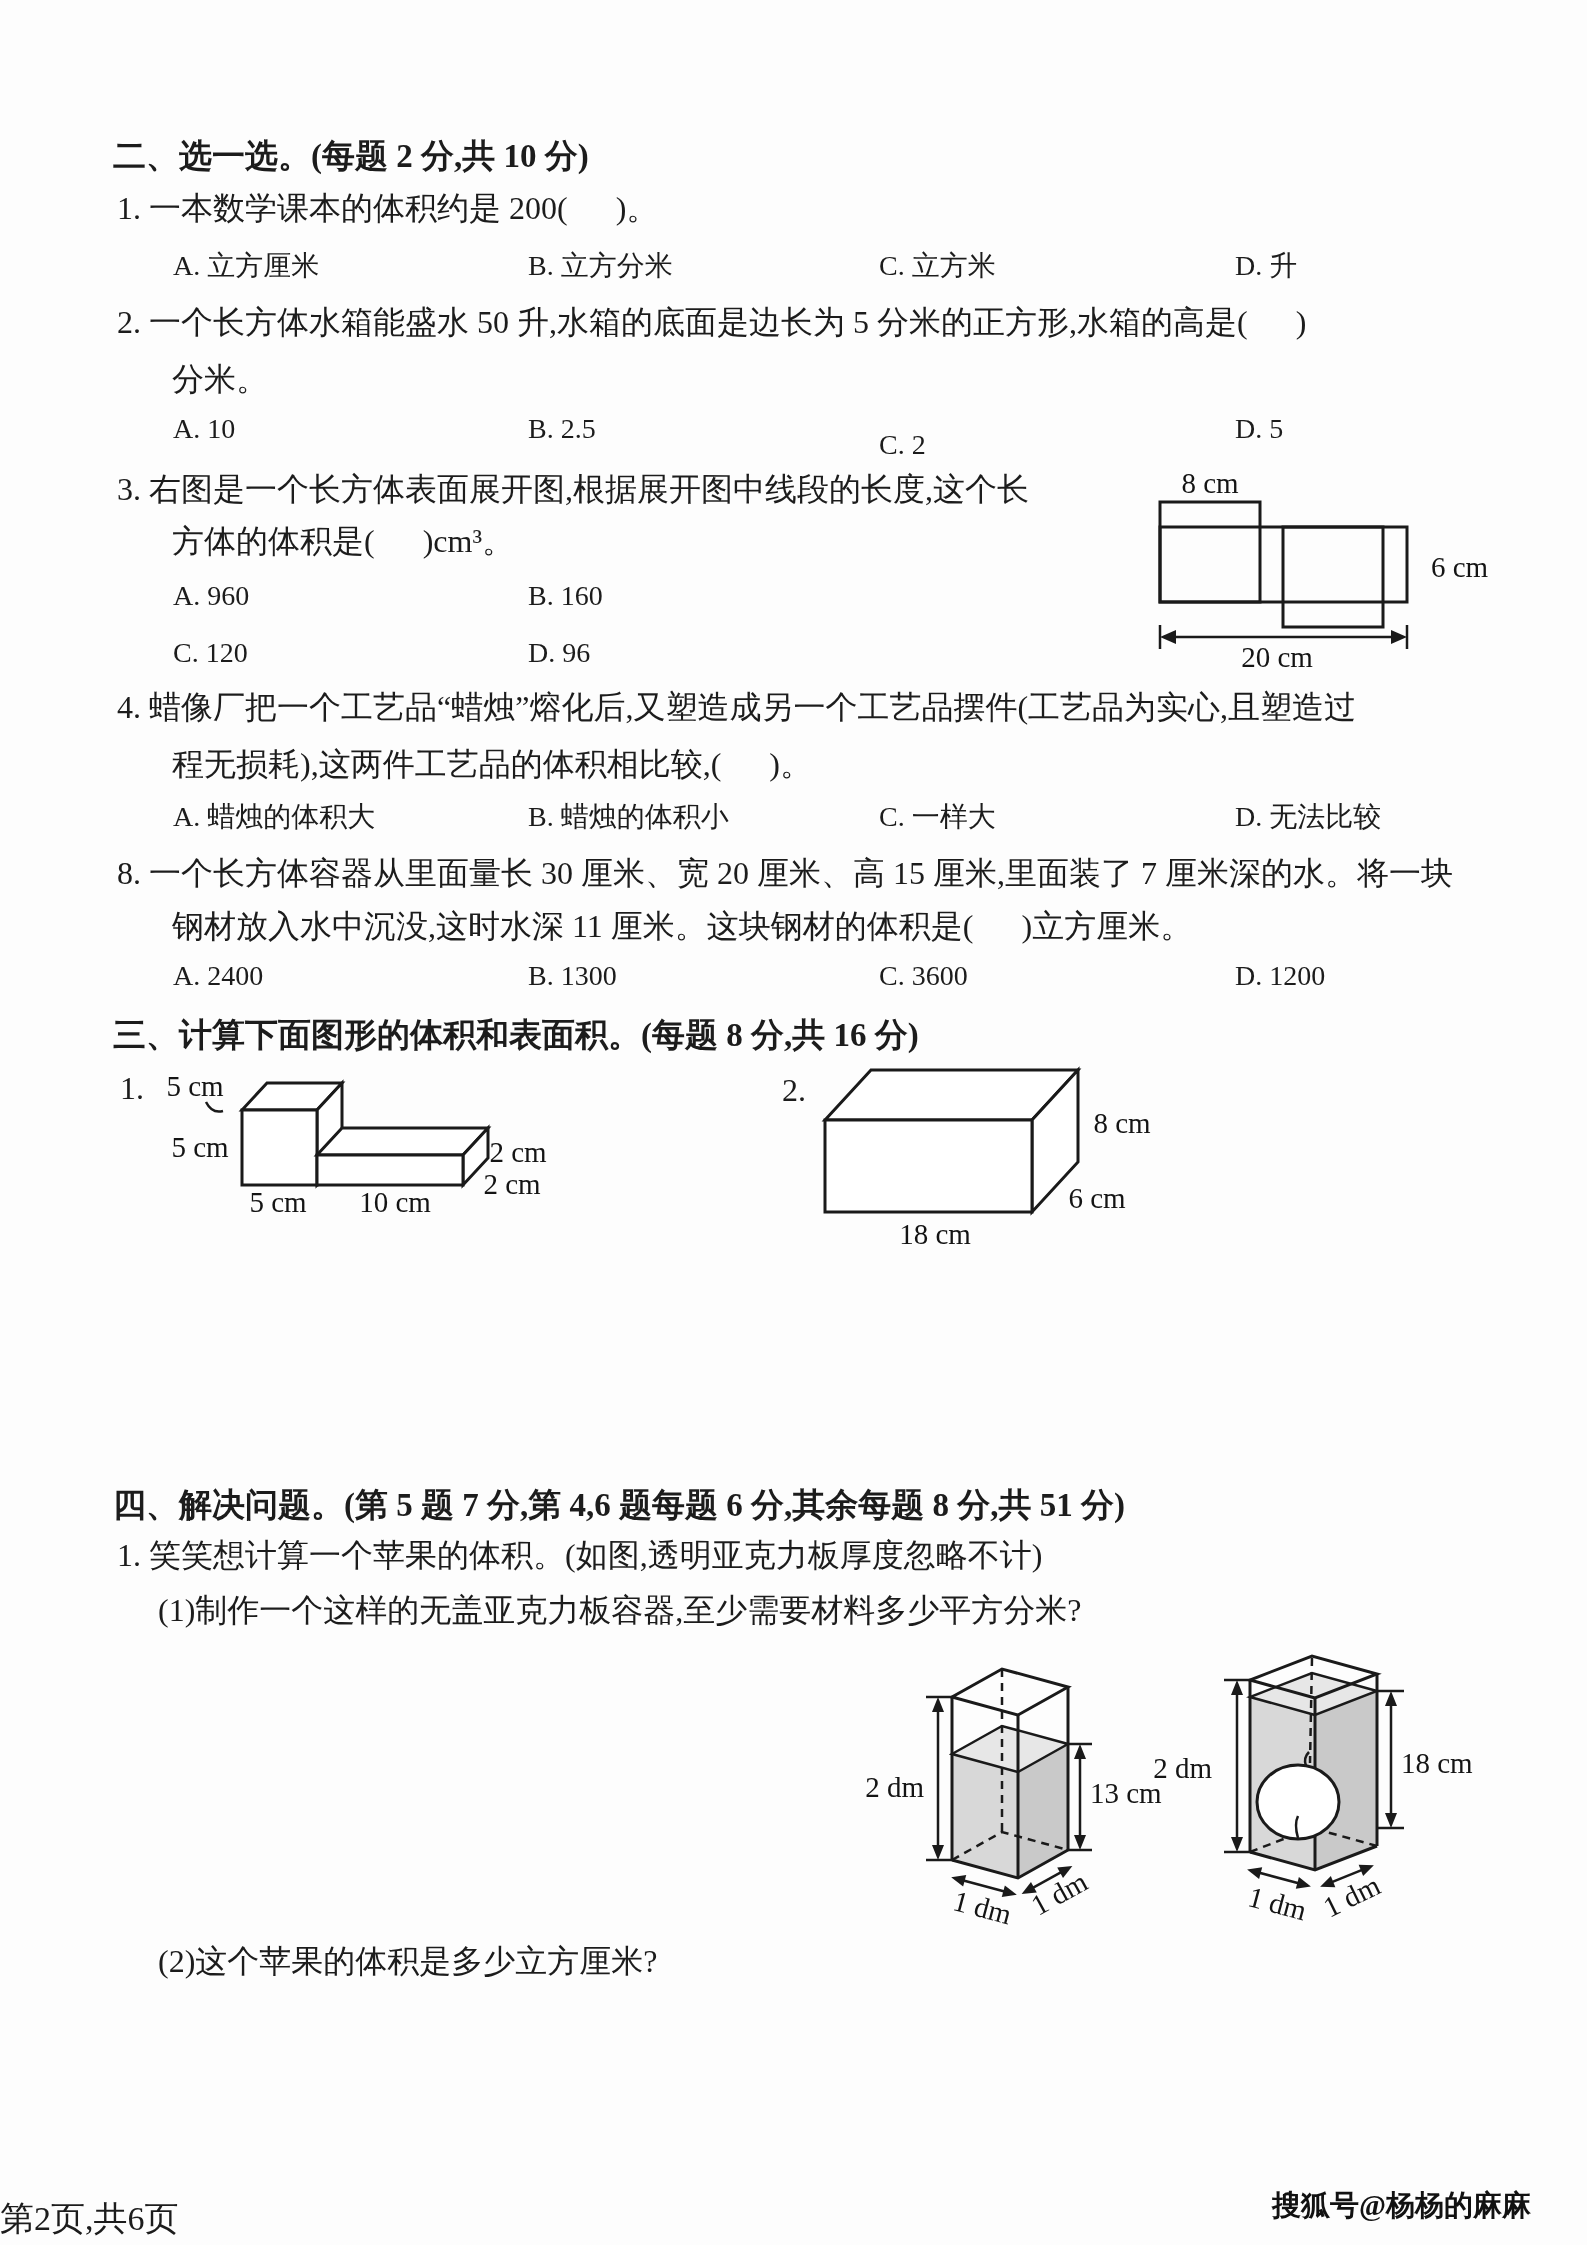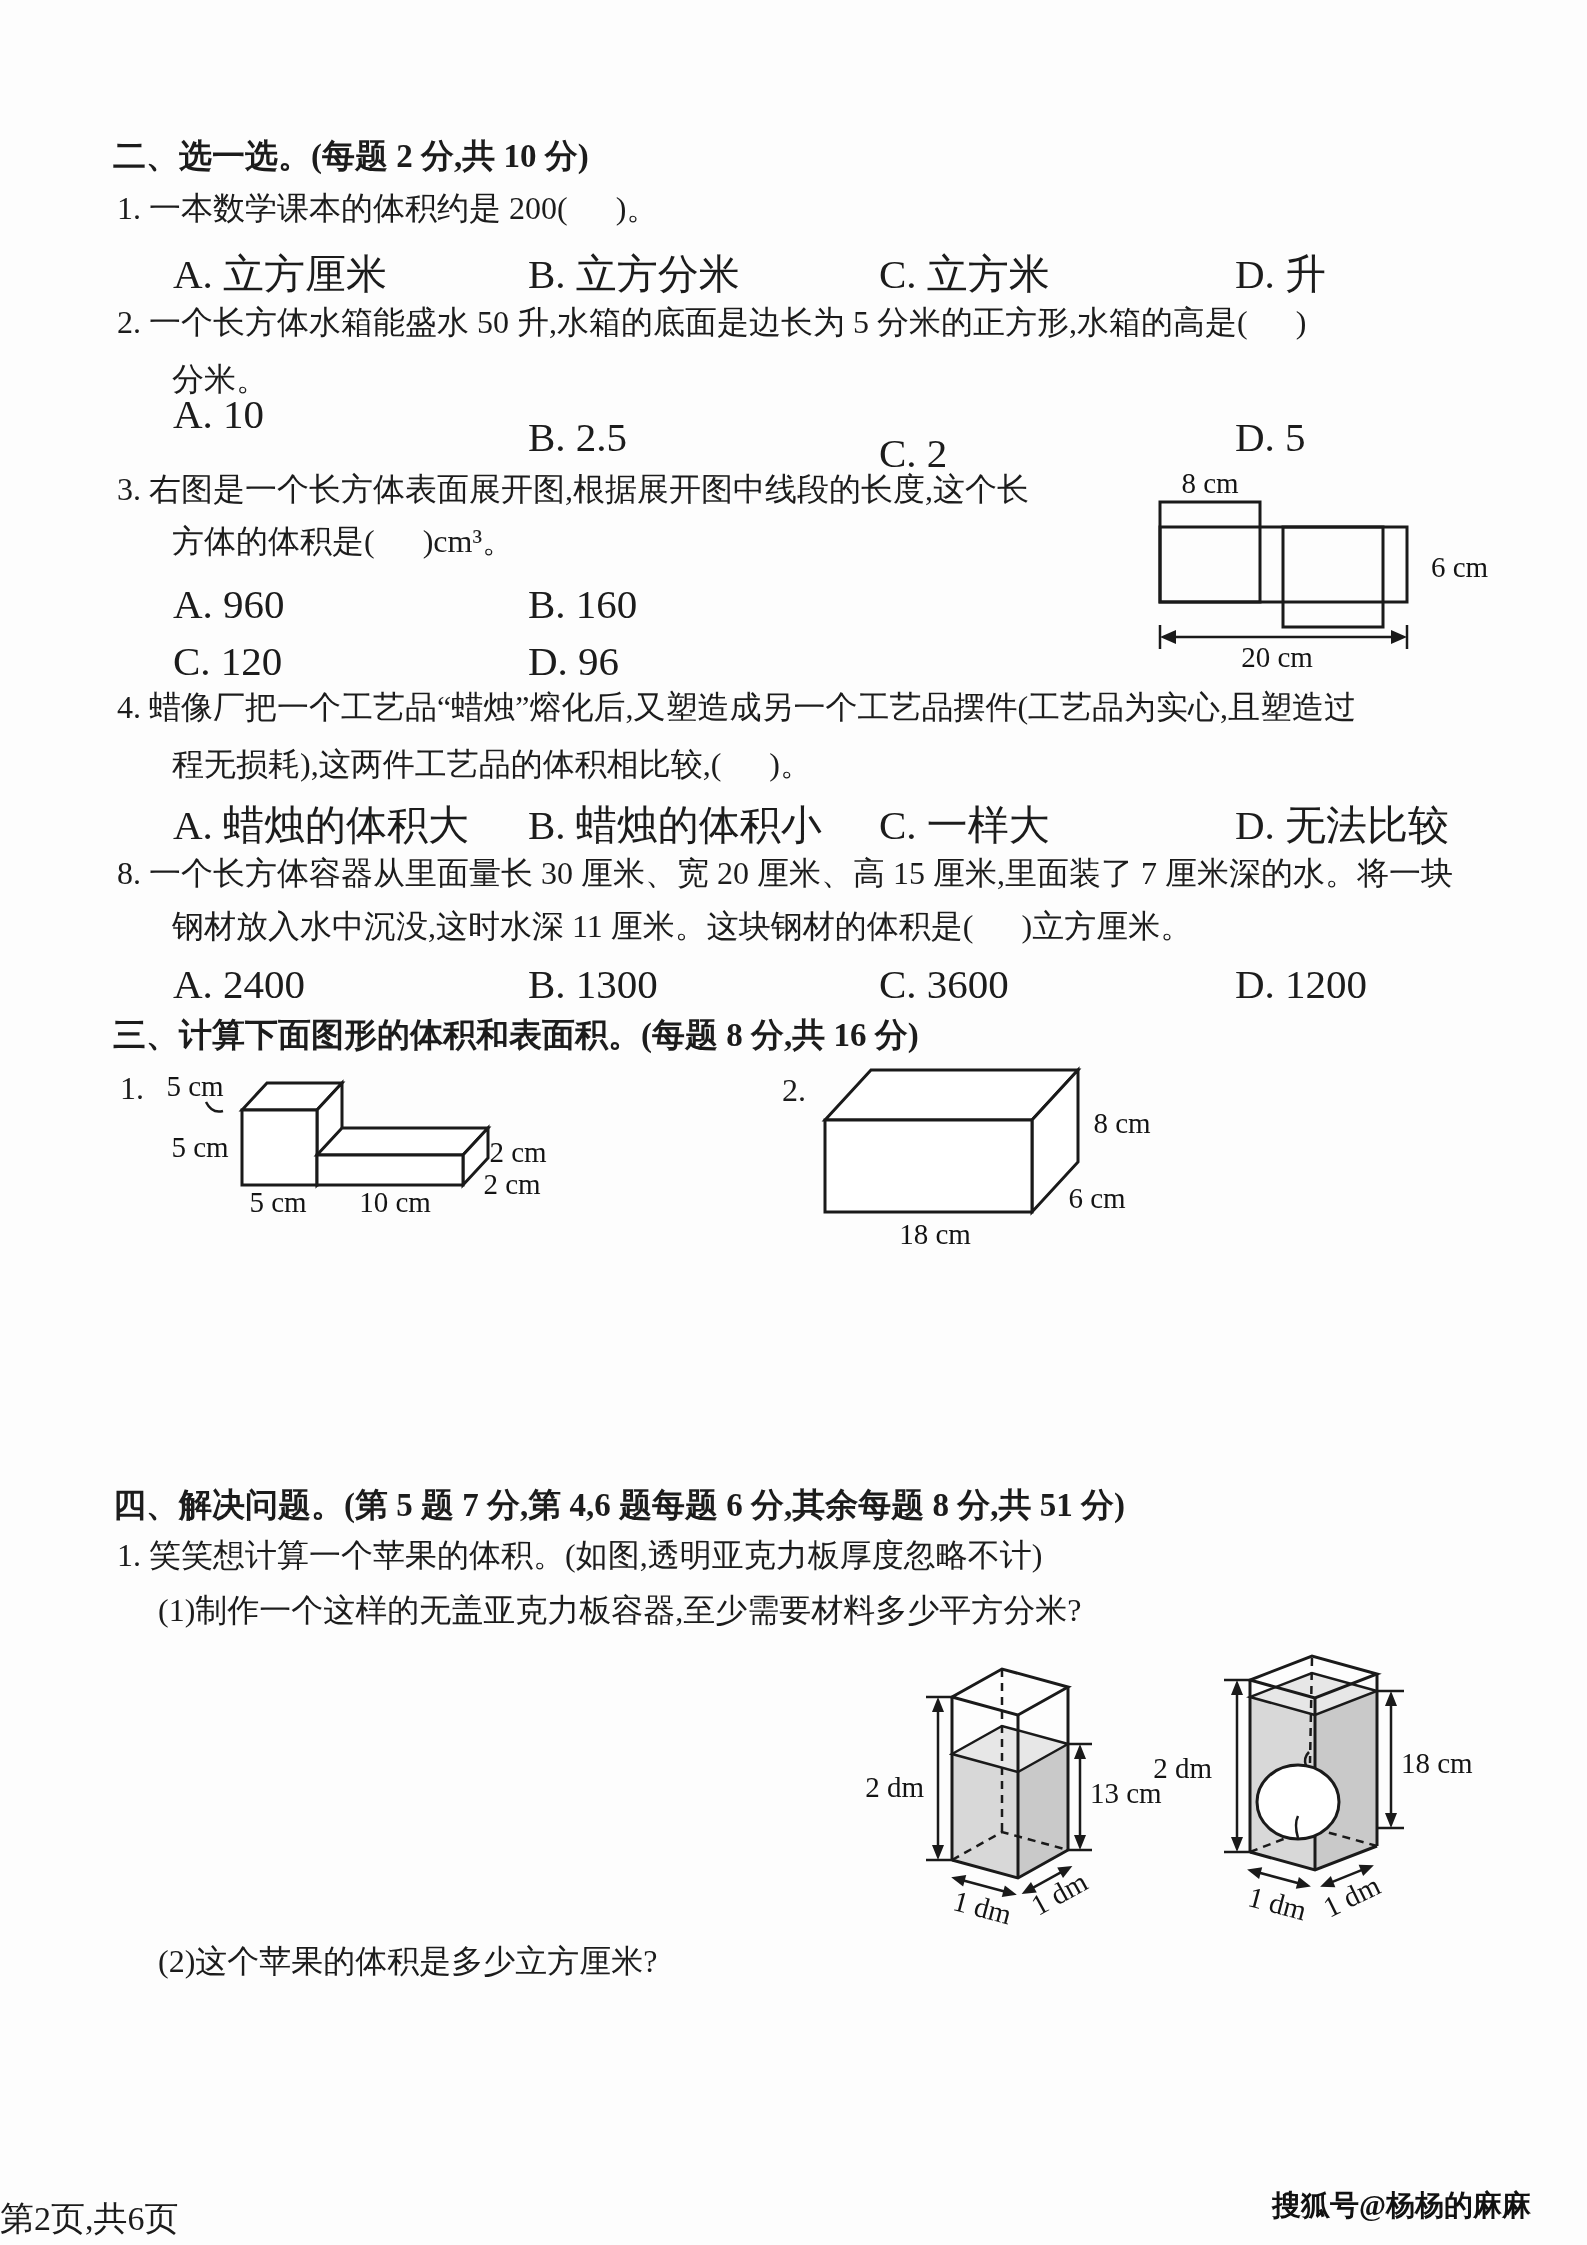--- a/index.html
+++ b/index.html
@@ -1,20 +1,20 @@
 <!DOCTYPE html>
 <html><head>
 <meta charset="utf-8">
 <style>
   html,body{margin:0;padding:0;background:#e8e8e8;}
   .page{position:relative;width:1587px;height:2245px;background:#fdfdfd;overflow:hidden;
         font-family:"Liberation Serif","DejaVu Serif",serif;color:#1c1c1c;}
   .ln{position:absolute;white-space:pre;font-size:32px;line-height:1.15;}
   .hd{font-weight:900;font-size:33px;}
-  .opt{position:absolute;white-space:pre;font-size:41px;text-align:right;}
+  .opt{position:absolute;white-space:pre;font-size:28px;text-align:right;}
   .num{position:absolute;white-space:pre;font-size:32px;}
   .fig{position:absolute;}
   svg{overflow:visible;}
   svg .e{fill:none;stroke:#1a1a1a;stroke-width:3;stroke-linejoin:miter;}
   svg .e2{fill:none;stroke:#1a1a1a;stroke-width:2.5;}
   svg .w{fill:#ffffff;stroke:#1a1a1a;stroke-width:3;}
   svg .dash{fill:none;stroke:#1a1a1a;stroke-width:2.5;stroke-dasharray:8 6;}
   svg .ah{fill:#1a1a1a;stroke:none;}
   svg text{font-family:"Liberation Serif","DejaVu Serif",serif;font-size:29px;fill:#141414;}
   .waterL{fill:#d8d8d8;}
@@ -31,21 +31,21 @@
   <div class="ln hd" style="left:113px;top:138px">二、选一选。(每题 2 分,共 10 分)</div>
 
   <div class="ln" style="left:117px;top:190px">1. 一本数学课本的体积约是 200(      )。</div>
   <span class="opt" style="left:173px;top:247px">A. 立方厘米</span>
   <span class="opt" style="left:528px;top:247px">B. 立方分米</span>
   <span class="opt" style="left:879px;top:247px">C. 立方米</span>
   <span class="opt" style="left:1235px;top:247px">D. 升</span>
 
   <div class="ln" style="left:117px;top:304px">2. 一个长方体水箱能盛水 50 升,水箱的底面是边长为 5 分米的正方形,水箱的高是(      )</div>
   <div class="ln" style="left:172px;top:361px">分米。</div>
-  <span class="opt" style="left:173px;top:390px">A. 10</span>
+  <span class="opt" style="left:173px;top:413px">A. 10</span>
   <span class="opt" style="left:528px;top:413px">B. 2.5</span>
   <span class="opt" style="left:879px;top:429px">C. 2</span>
   <span class="opt" style="left:1235px;top:413px">D. 5</span>
 
   <div class="ln" style="left:117px;top:471px">3. 右图是一个长方体表面展开图,根据展开图中线段的长度,这个长</div>
   <div class="ln" style="left:172px;top:523px">方体的体积是(      )cm³。</div>
   <span class="opt" style="left:173px;top:580px">A. 960</span>
   <span class="opt" style="left:528px;top:580px">B. 160</span>
   <span class="opt" style="left:173px;top:637px">C. 120</span>
   <span class="opt" style="left:528px;top:637px">D. 96</span>

